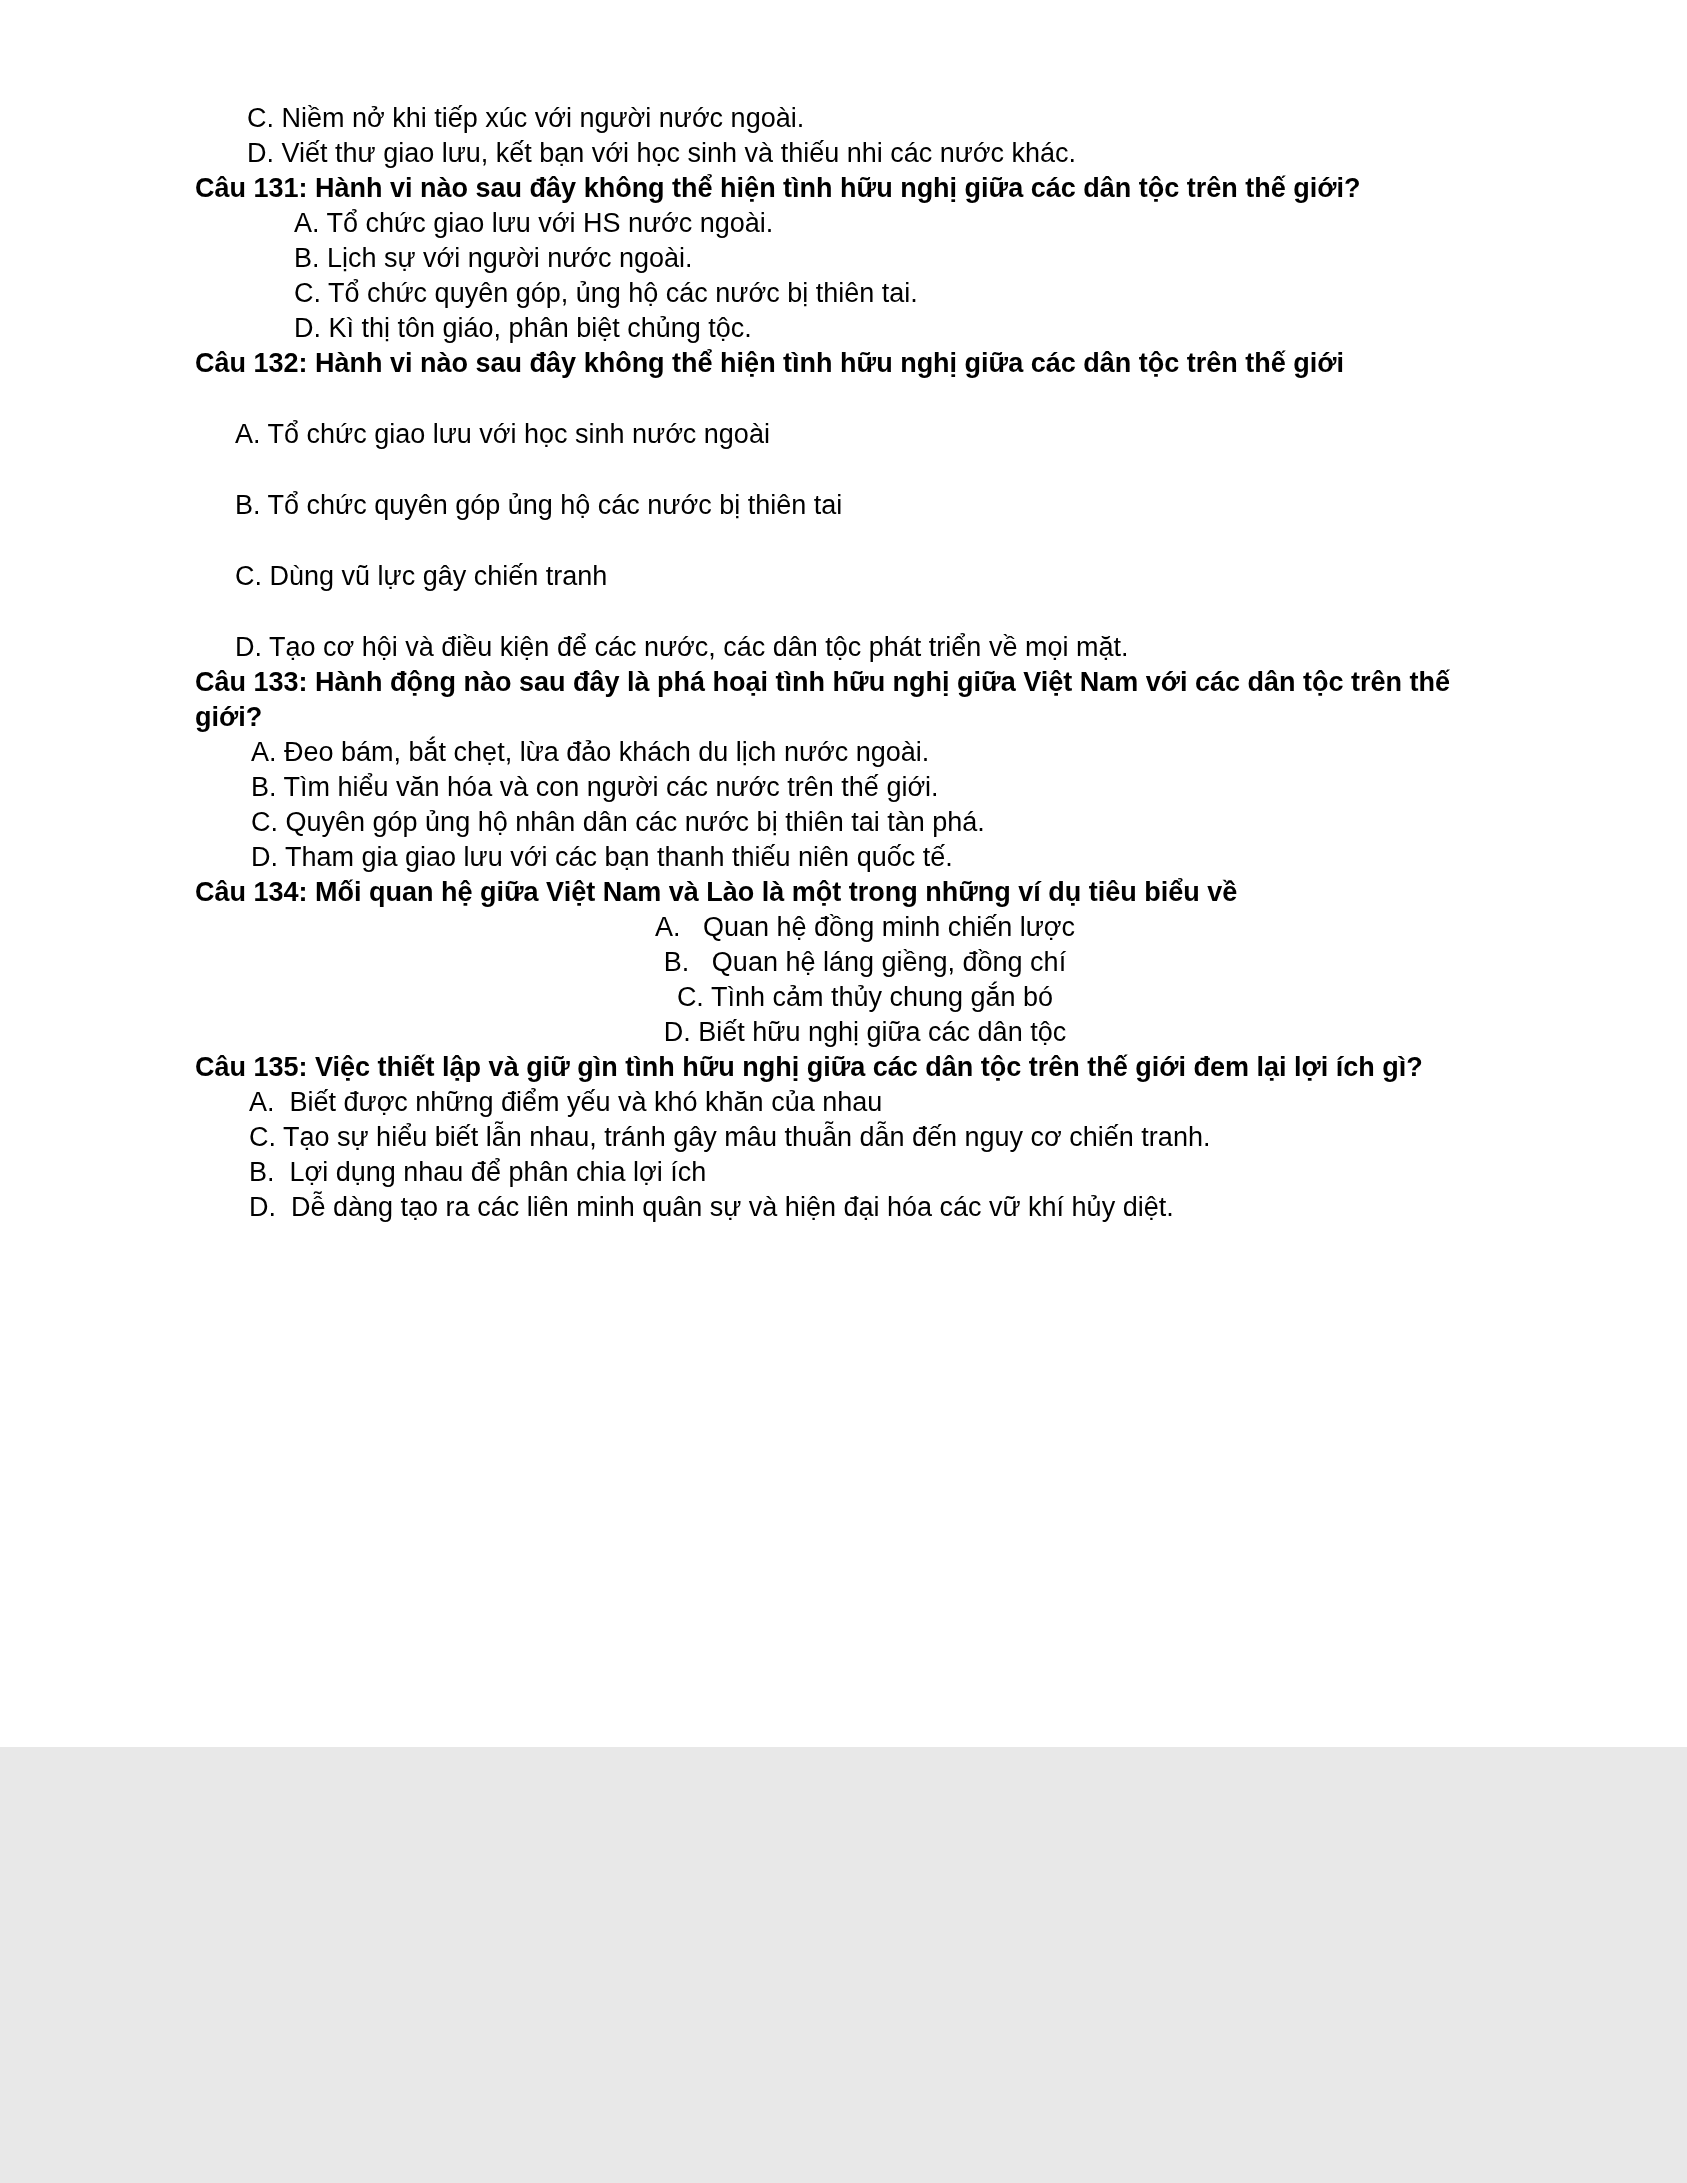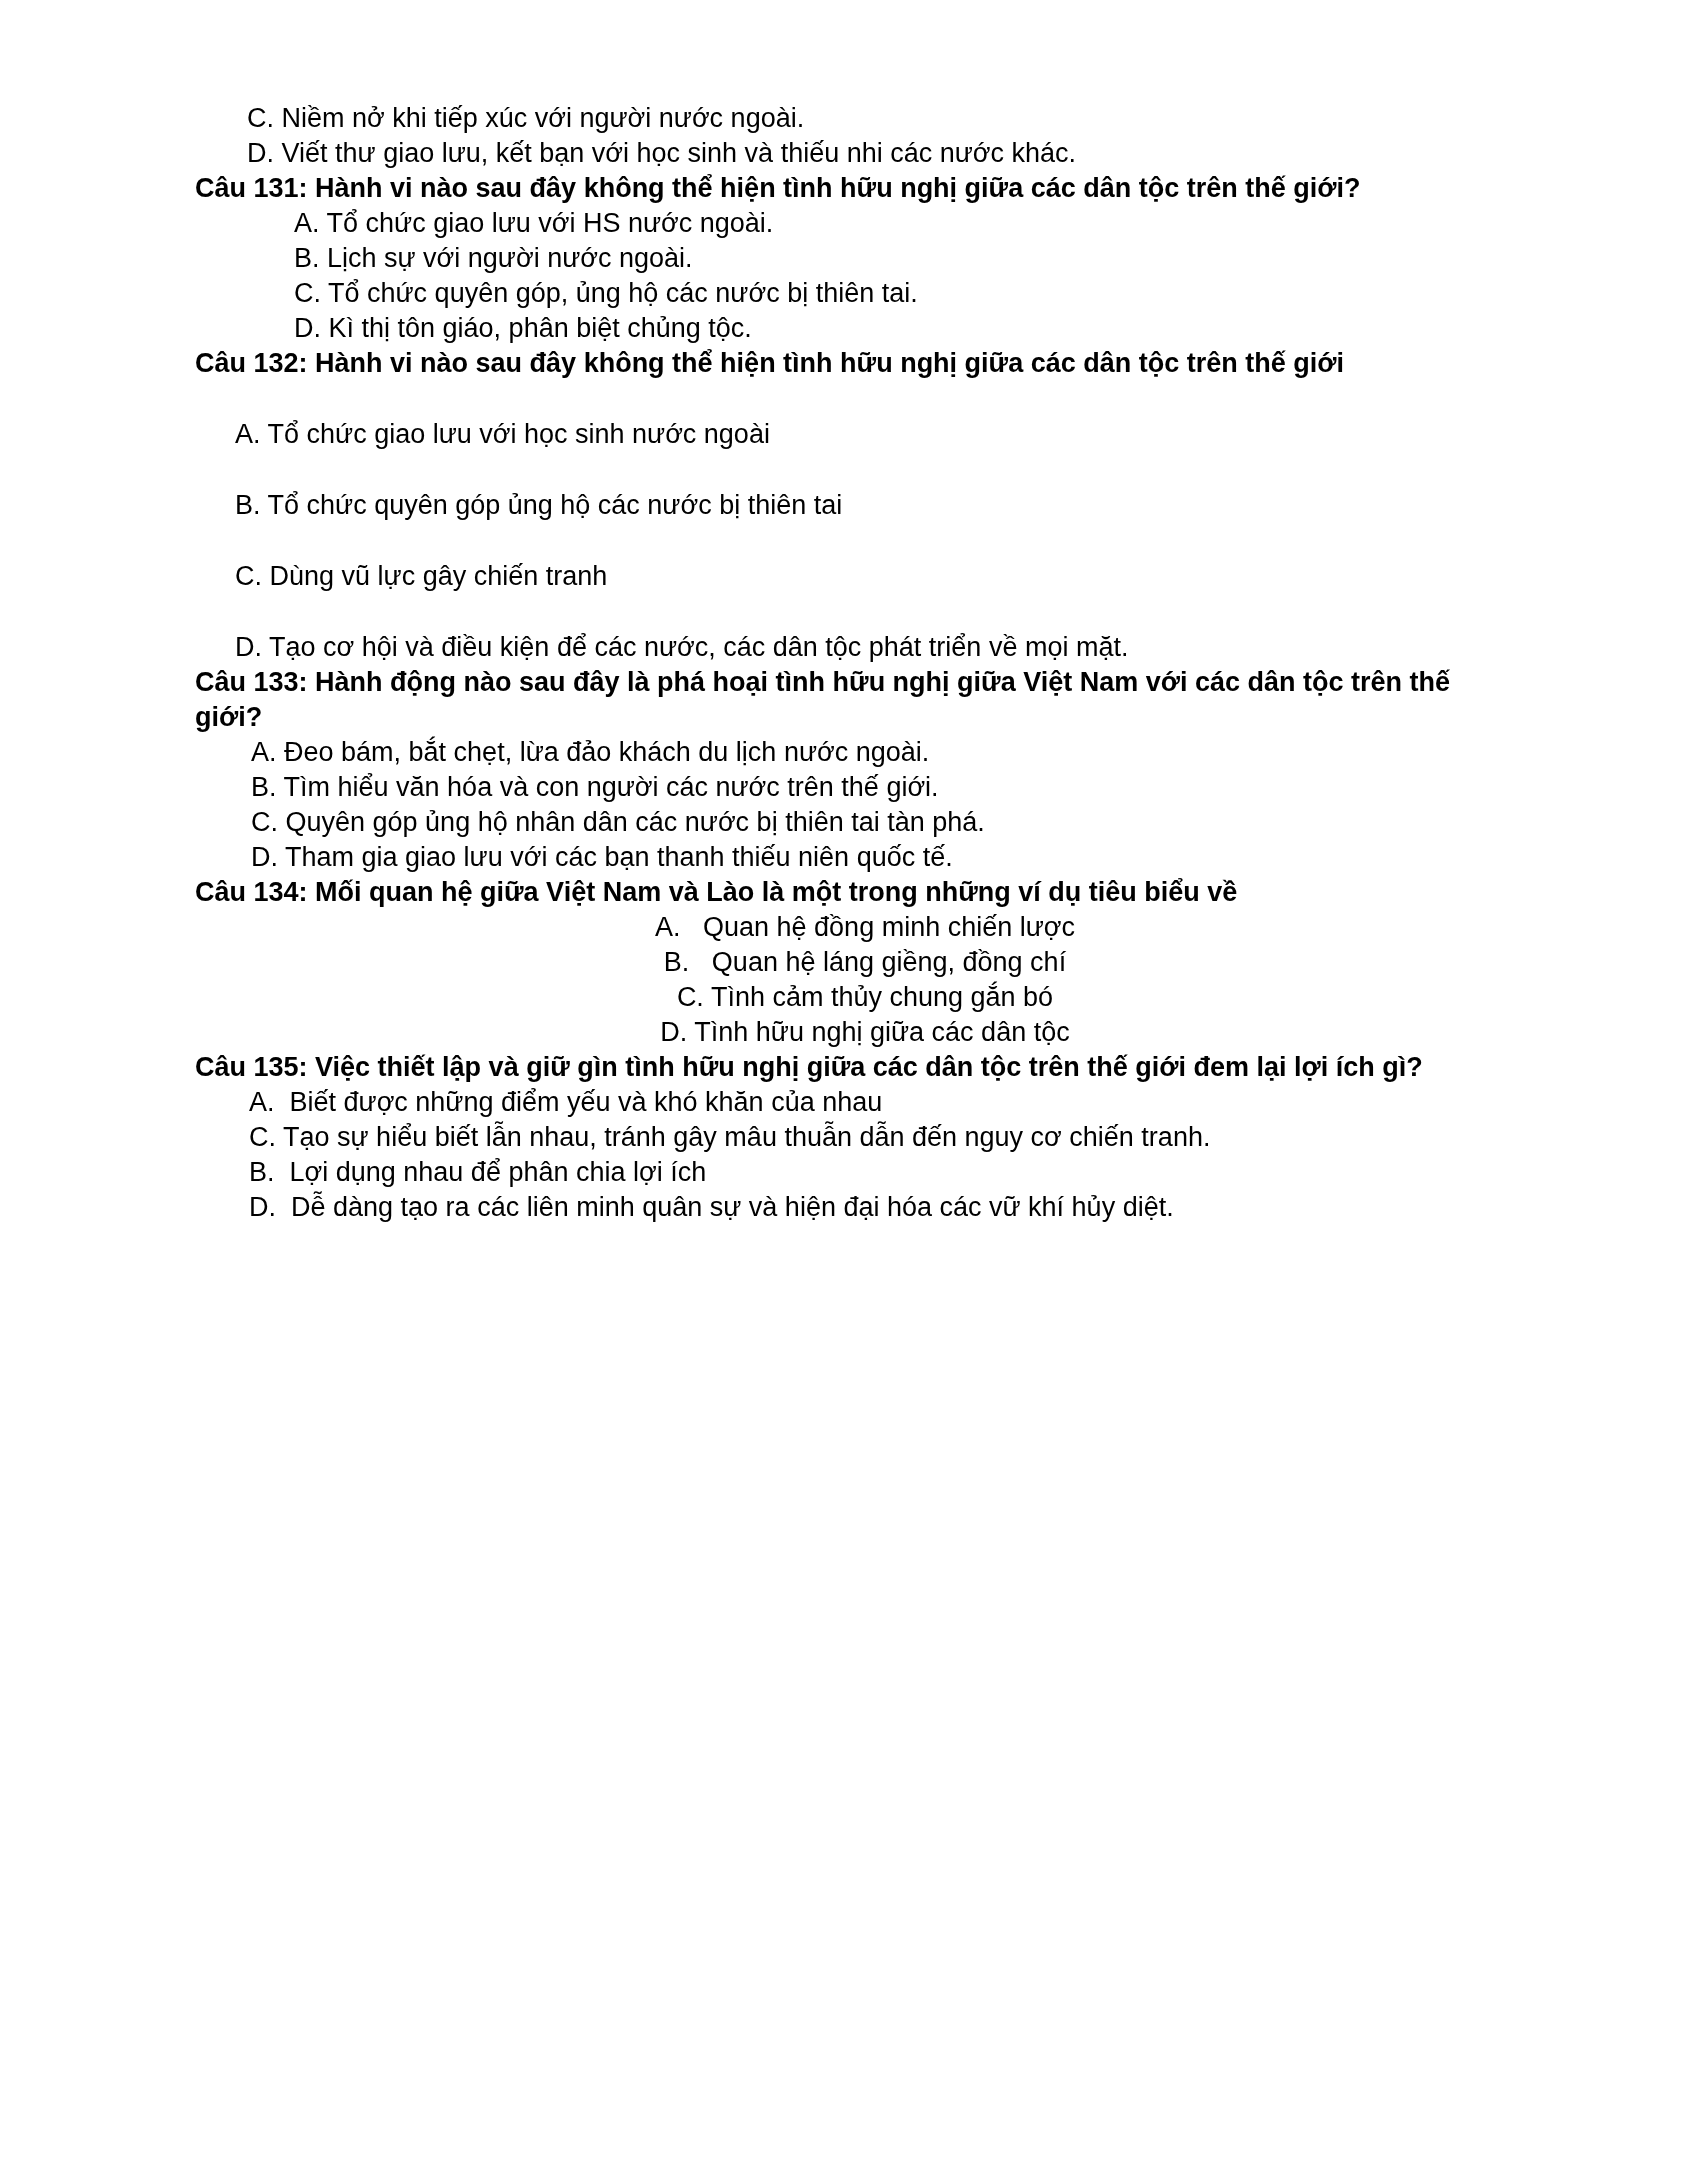--- a/index.html
+++ b/index.html
@@ -1,19 +1,19 @@
 <!DOCTYPE html>
 <html style="font-size:10.6px"><head>
 <meta charset="utf-8">
 <style>
   html, body { margin: 0; padding: 0; background: #e8e8e8; }
   .page {
     position: relative;
     width: 1687px;
-    height: 2183px;
+    height: 1747px;
     margin: 0 auto;
     background: #ffffff;
     box-sizing: border-box;
     padding: 101px 198px 0 195px;
     font-family: "Liberation Sans", sans-serif;
     font-size: 27px;
     line-height: 35px;
     color: #000000;
   }
   .line { white-space: pre-wrap; }
@@ -55,21 +55,21 @@
     <div class="line ind-q133">B. Tìm hiểu văn hóa và con người các nước trên thế giới.</div>
     <div class="line ind-q133">C. Quyên góp ủng hộ nhân dân các nước bị thiên tai tàn phá.</div>
     <div class="line ind-q133">D. Tham gia giao lưu với các bạn thanh thiếu niên quốc tế.</div>
   </div>
 
   <div>
     <div class="line hdr">Câu 134: Mối quan hệ giữa Việt Nam và Lào là một trong những ví dụ tiêu biểu về</div>
     <div class="line ind-q134">A.   Quan hệ đồng minh chiến lược</div>
     <div class="line ind-q134">B.   Quan hệ láng giềng, đồng chí</div>
     <div class="line ind-q134">C. Tình cảm thủy chung gắn bó</div>
-    <div class="line ind-q134">D. Tình hữu nghị giữa các dân tộc</div>
+    <div class="line ind-q134">D. Biết hữu nghị giữa các dân tộc</div>
   </div>
 
   <div>
     <div class="line hdr">Câu 135: Việc thiết lập và giữ gìn tình hữu nghị giữa các dân tộc trên thế giới đem lại lợi ích gì?</div>
     <div class="line ind-q135">A.  Biết được những điểm yếu và khó khăn của nhau</div>
     <div class="line ind-q135">C. Tạo sự hiểu biết lẫn nhau, tránh gây mâu thuẫn dẫn đến nguy cơ chiến tranh.</div>
     <div class="line ind-q135">B.  Lợi dụng nhau để phân chia lợi ích</div>
     <div class="line ind-q135">D.  Dễ dàng tạo ra các liên minh quân sự và hiện đại hóa các vữ khí hủy diệt.</div>
   </div>
 

